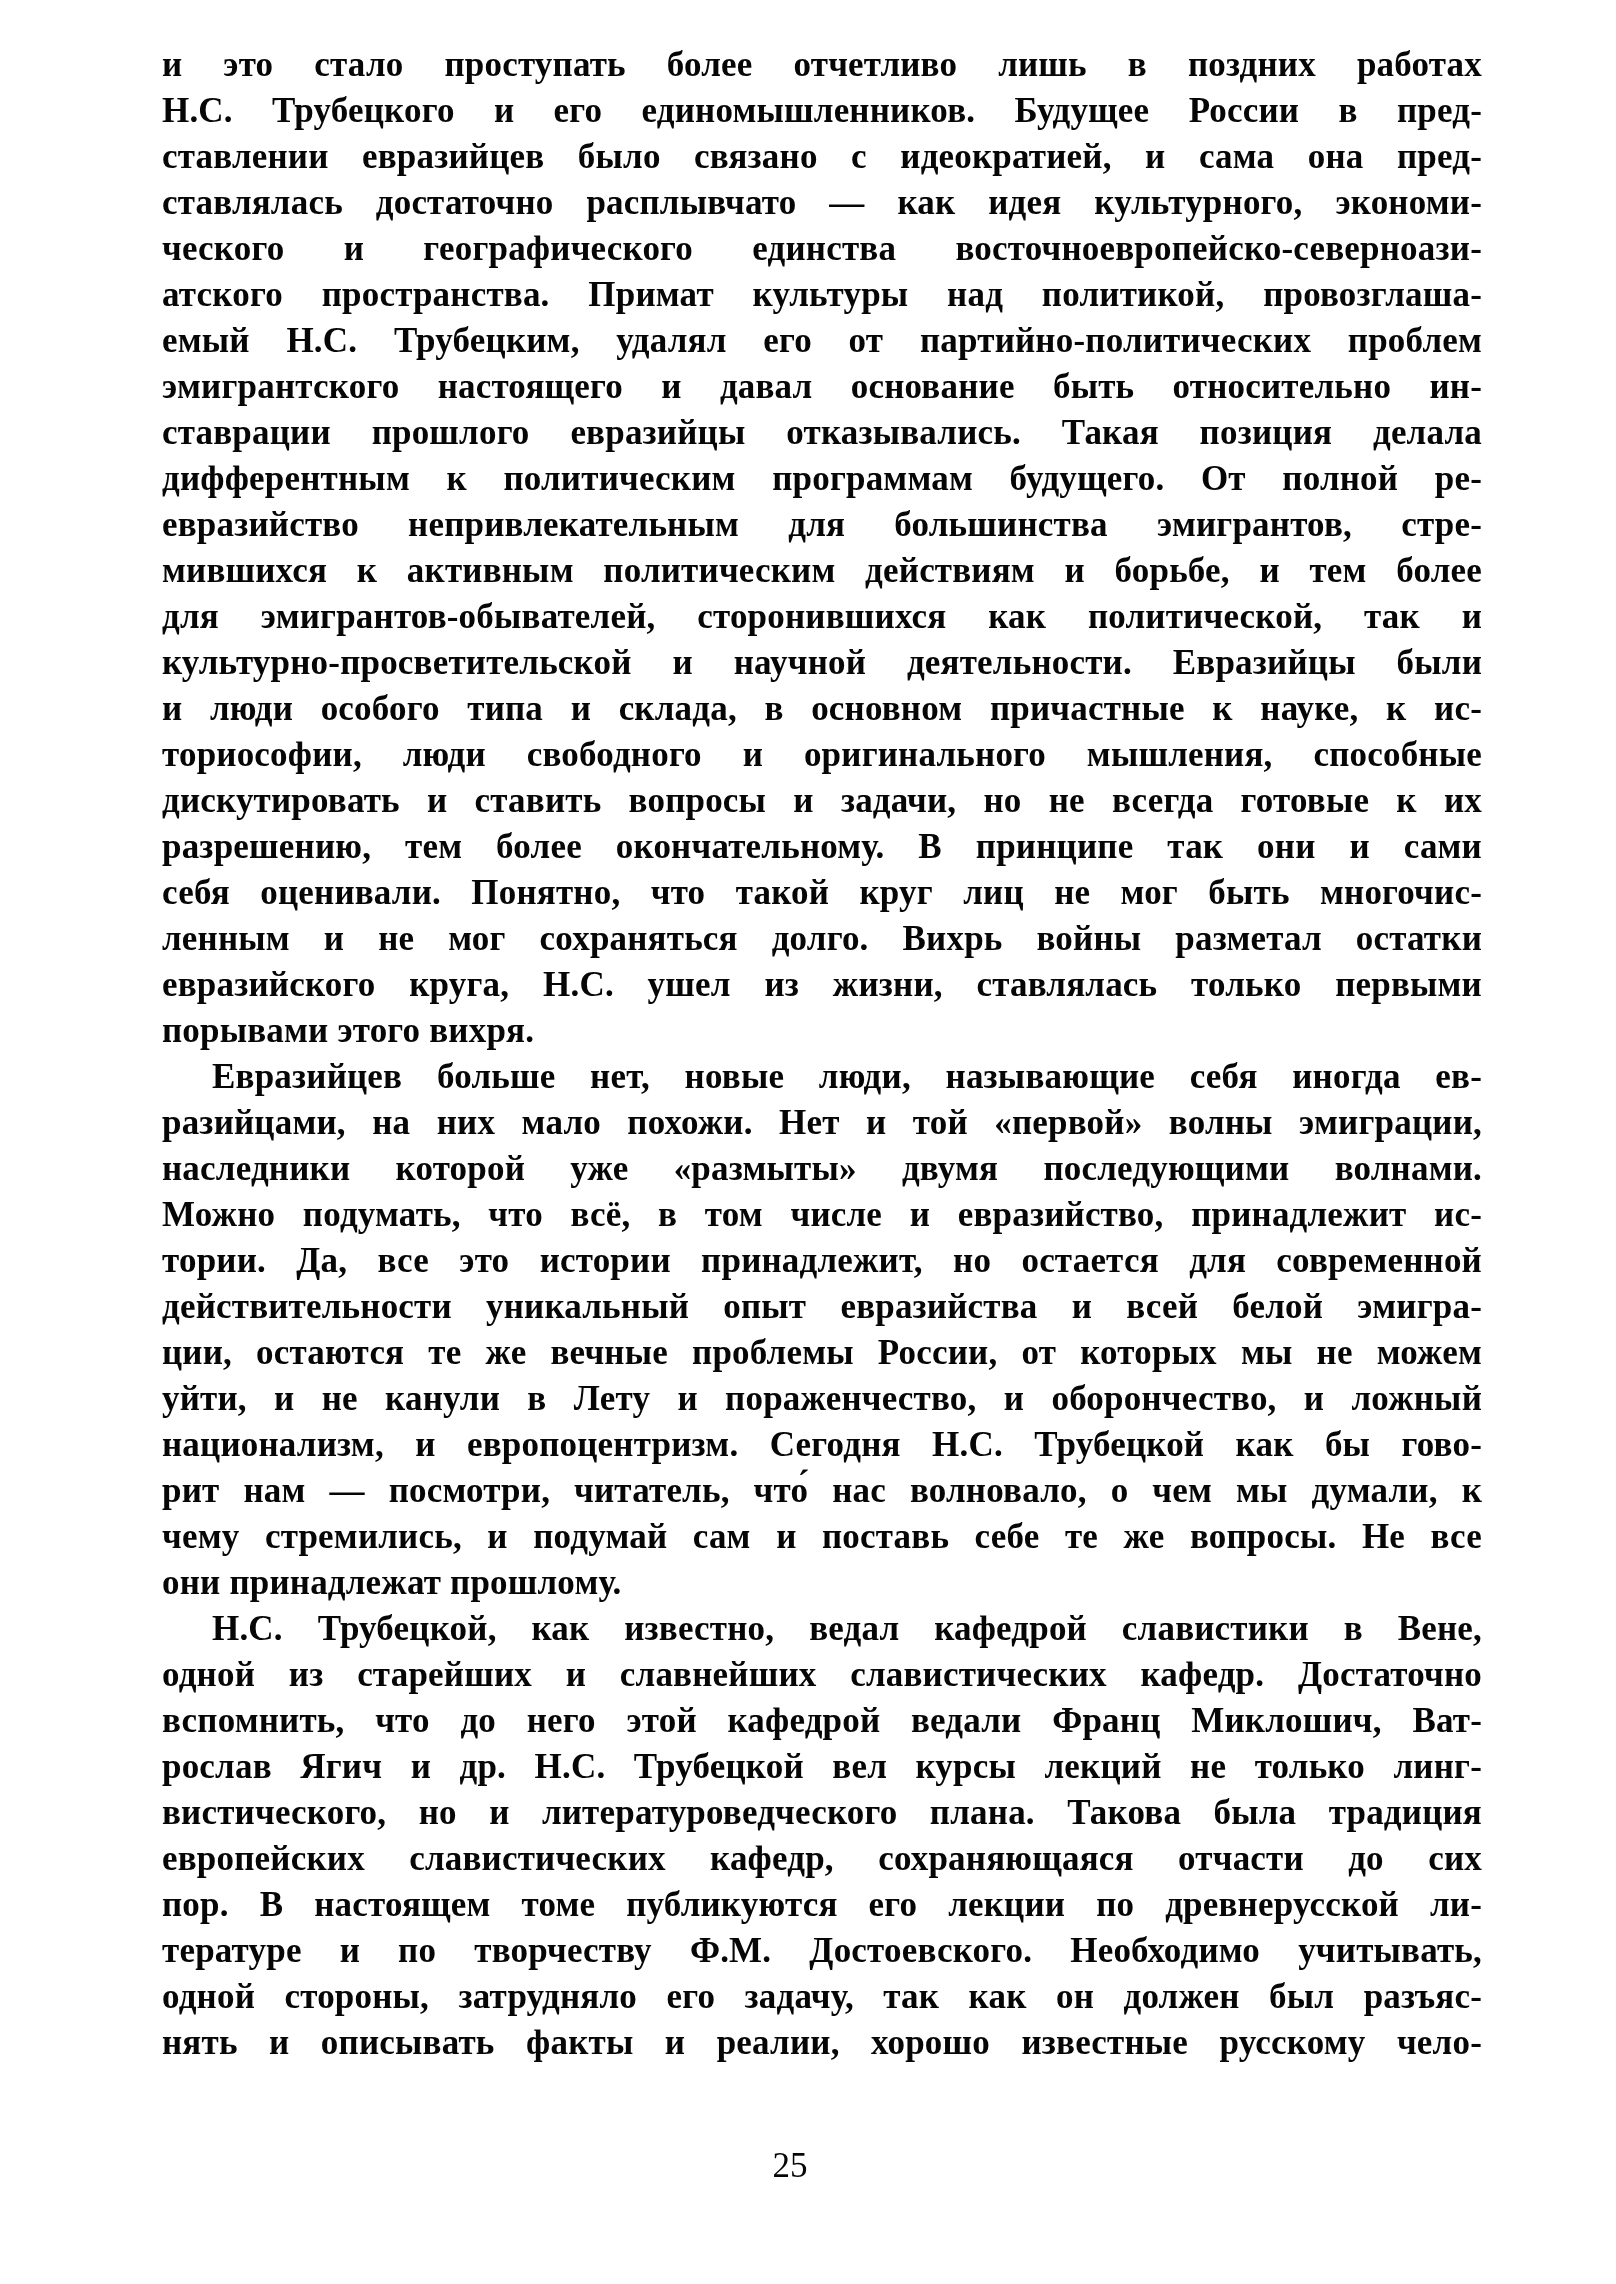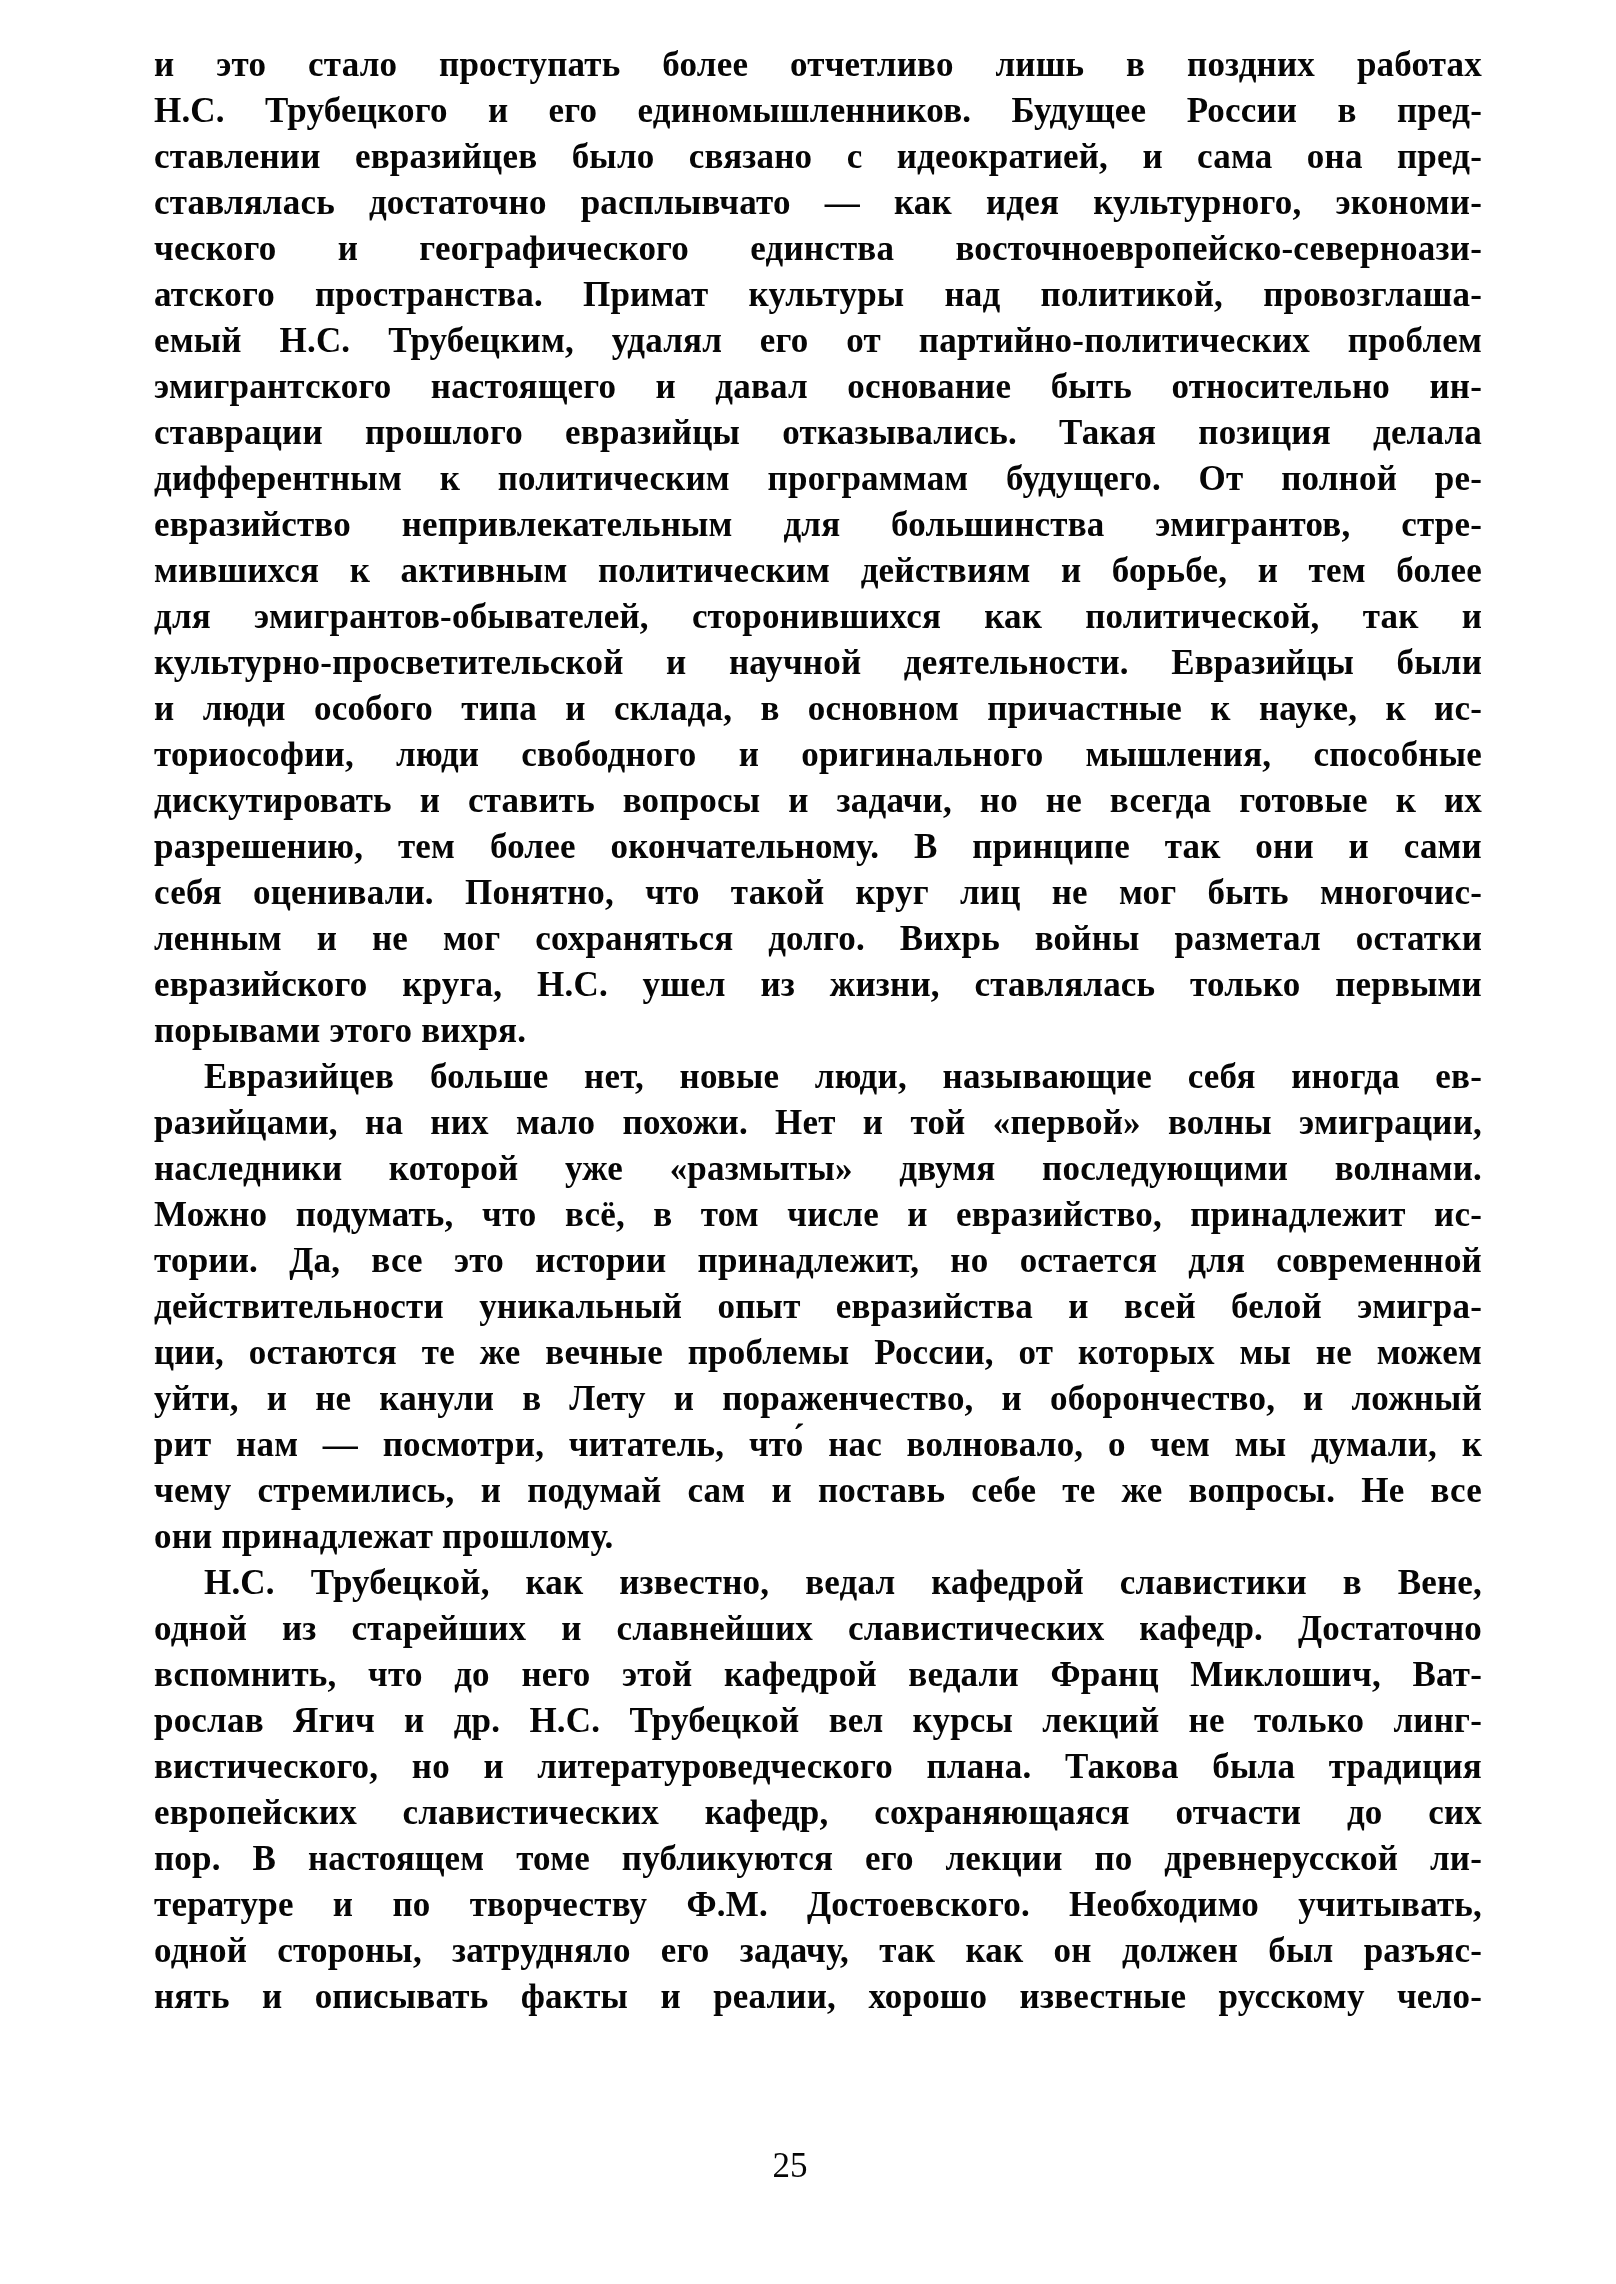--- a/index.html
+++ b/index.html
@@ -24,20 +24,21 @@
   }
   .line {
     font-size: 35px;
     line-height: 46px;
     font-weight: bold;
     letter-spacing: 0.2px;
     text-align: justify;
     text-align-last: justify;
     white-space: normal;
     color: #060606;
+    margin-left: 8px;
   }
   .line.indent {
     text-indent: 50px;
   }
   .line.end {
     text-align-last: left;
   }
   .pagenum {
     position: absolute;
     top: 2146px;
@@ -78,20 +79,21 @@
       <div class="line">евразийского круга, Н.С. ушел из жизни, ставлялась только первыми</div>
       <div class="line end">порывами этого вихря.</div>
       <div class="line indent">Евразийцев больше нет, новые люди, называющие себя иногда ев-</div>
       <div class="line">разийцами, на них мало похожи. Нет и той «первой» волны эмиграции,</div>
       <div class="line">наследники которой уже «размыты» двумя последующими волнами.</div>
       <div class="line">Можно подумать, что всё, в том числе и евразийство, принадлежит ис-</div>
       <div class="line">тории. Да, все это истории принадлежит, но остается для современной</div>
       <div class="line">действительности уникальный опыт евразийства и всей белой эмигра-</div>
       <div class="line">ции, остаются те же вечные проблемы России, от которых мы не можем</div>
       <div class="line">уйти, и не канули в Лету и пораженчество, и оборончество, и ложный</div>
+      <div class="line">национализм, и европоцентризм. Сегодня Н.С. Трубецкой как бы гово-</div>
       <div class="line">рит нам — посмотри, читатель, что́ нас волновало, о чем мы думали, к</div>
       <div class="line">чему стремились, и подумай сам и поставь себе те же вопросы. Не все</div>
       <div class="line end">они принадлежат прошлому.</div>
       <div class="line indent">Н.С. Трубецкой, как известно, ведал кафедрой славистики в Вене,</div>
       <div class="line">одной из старейших и славнейших славистических кафедр. Достаточно</div>
       <div class="line">вспомнить, что до него этой кафедрой ведали Франц Миклошич, Ват-</div>
       <div class="line">рослав Ягич и др. Н.С. Трубецкой вел курсы лекций не только линг-</div>
       <div class="line">вистического, но и литературоведческого плана. Такова была традиция</div>
       <div class="line">европейских славистических кафедр, сохраняющаяся отчасти до сих</div>
       <div class="line">пор. В настоящем томе публикуются его лекции по древнерусской ли-</div>

